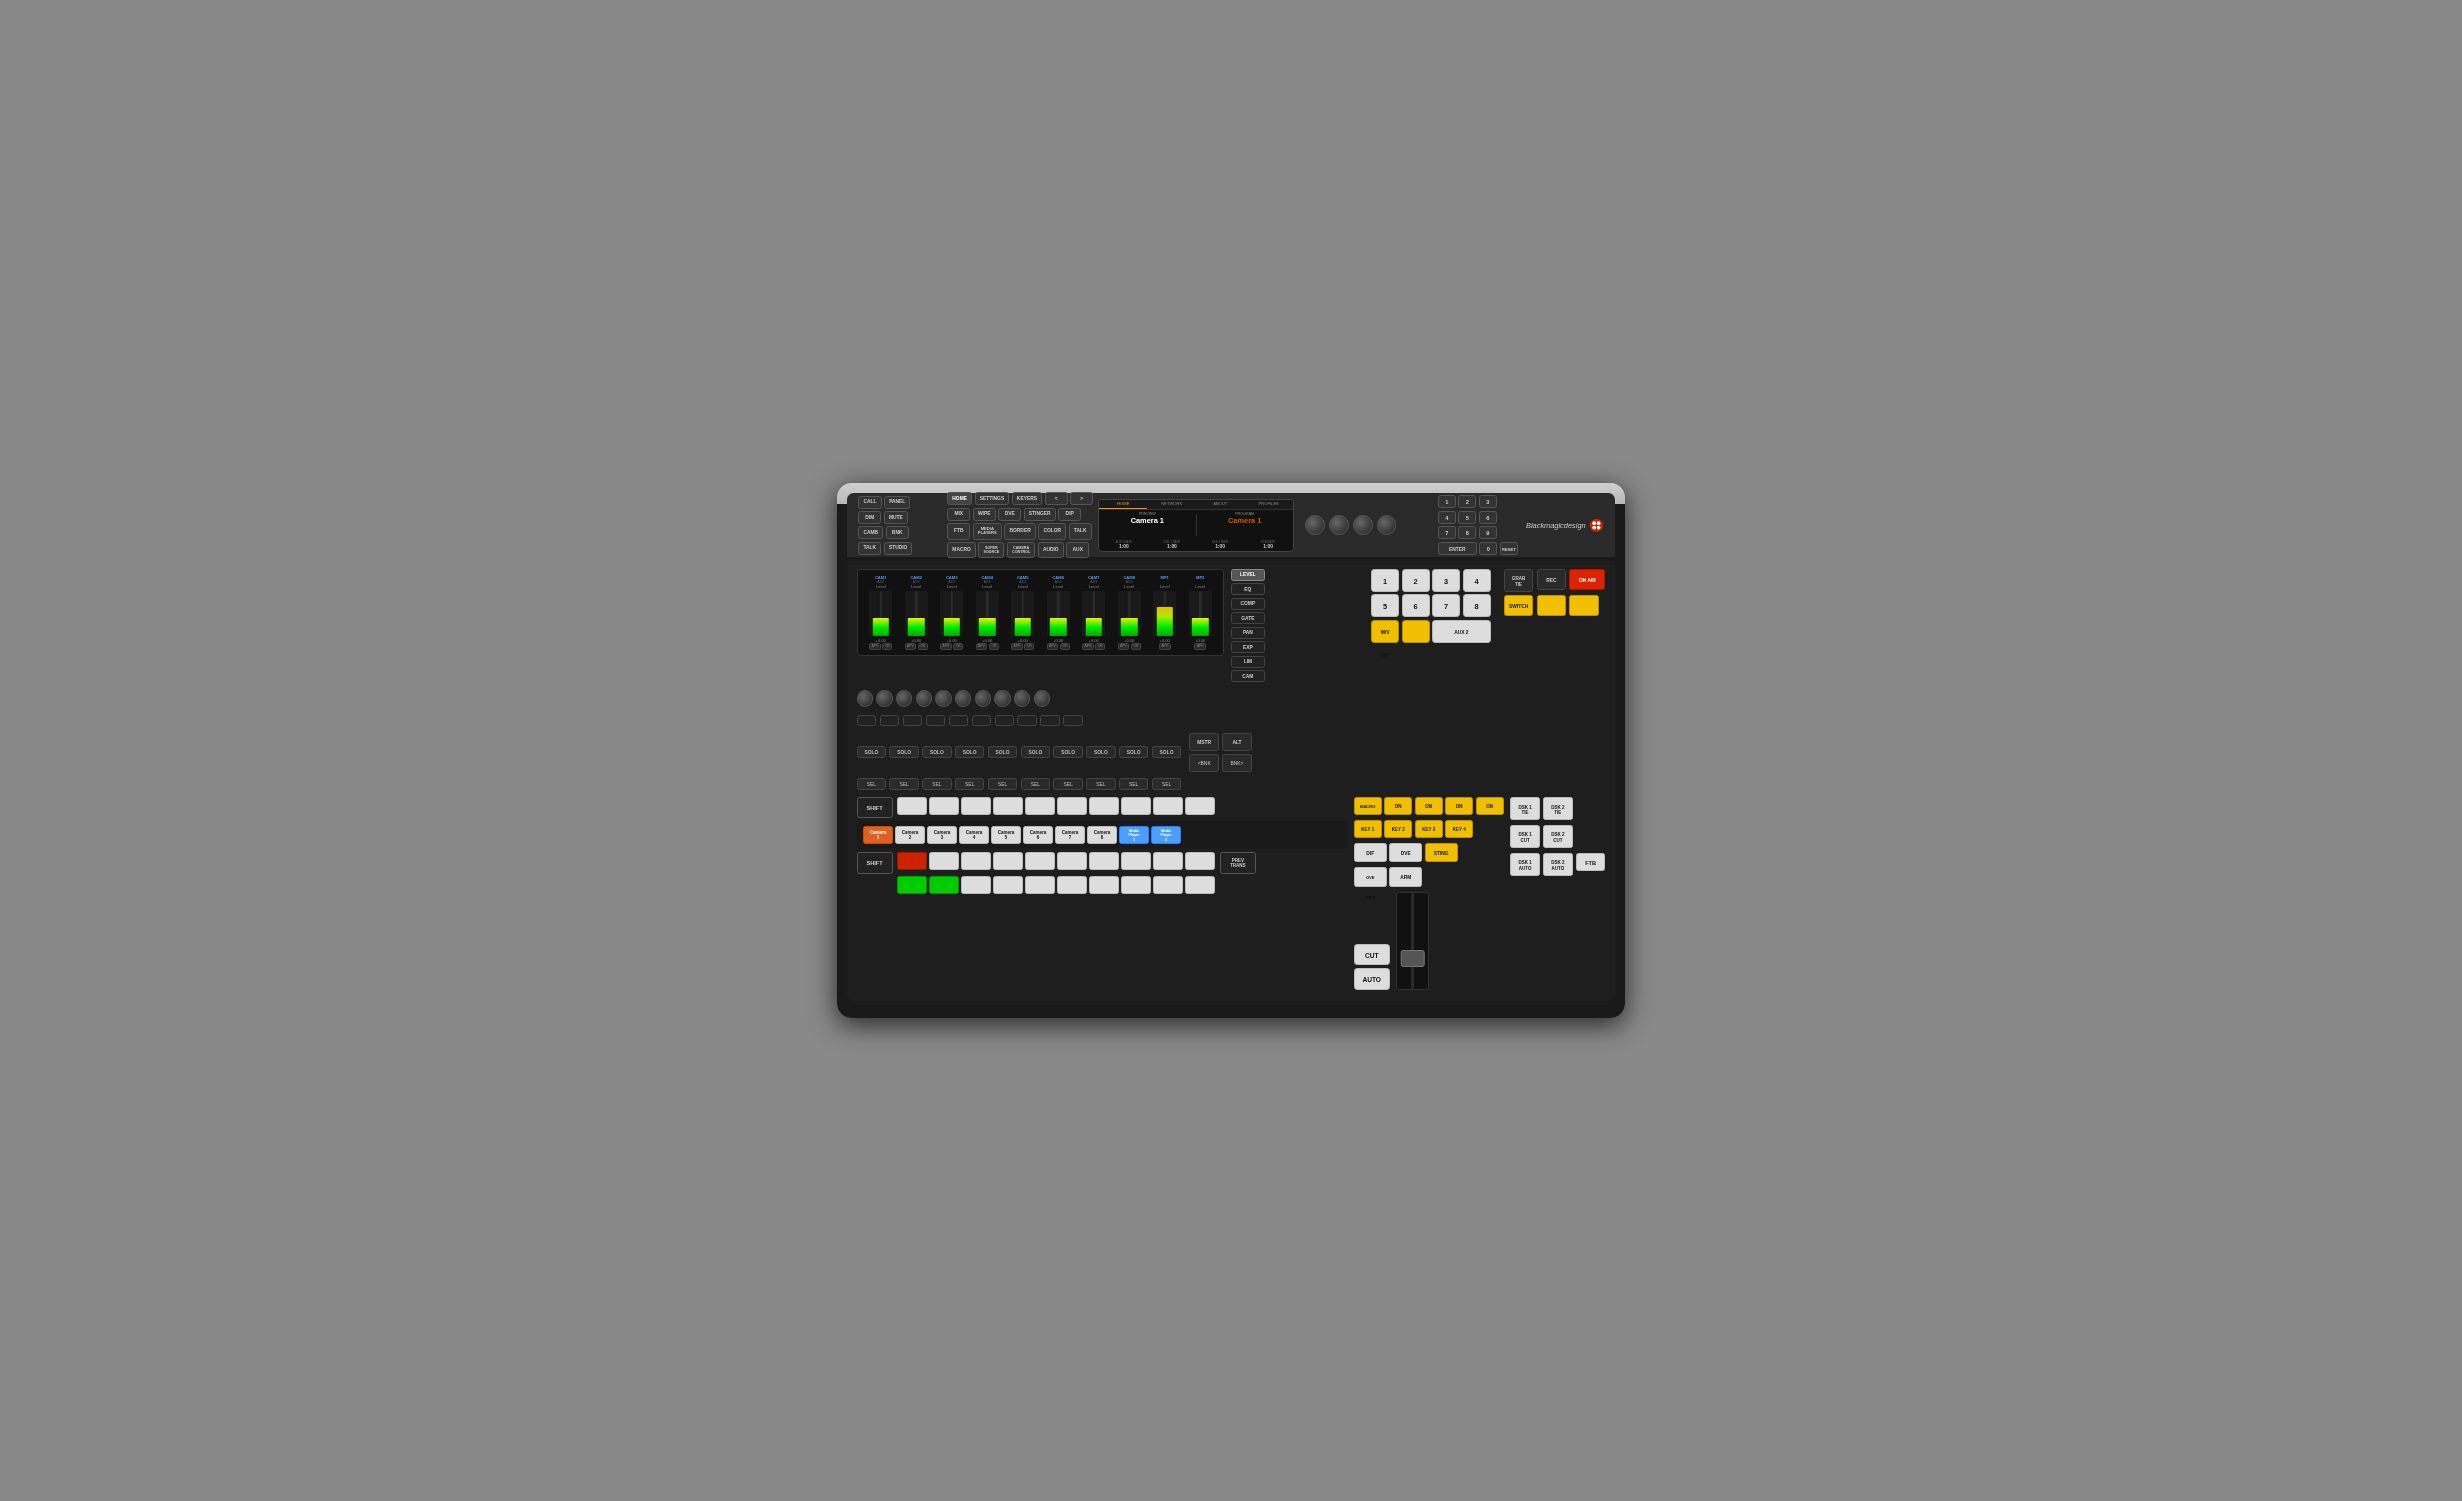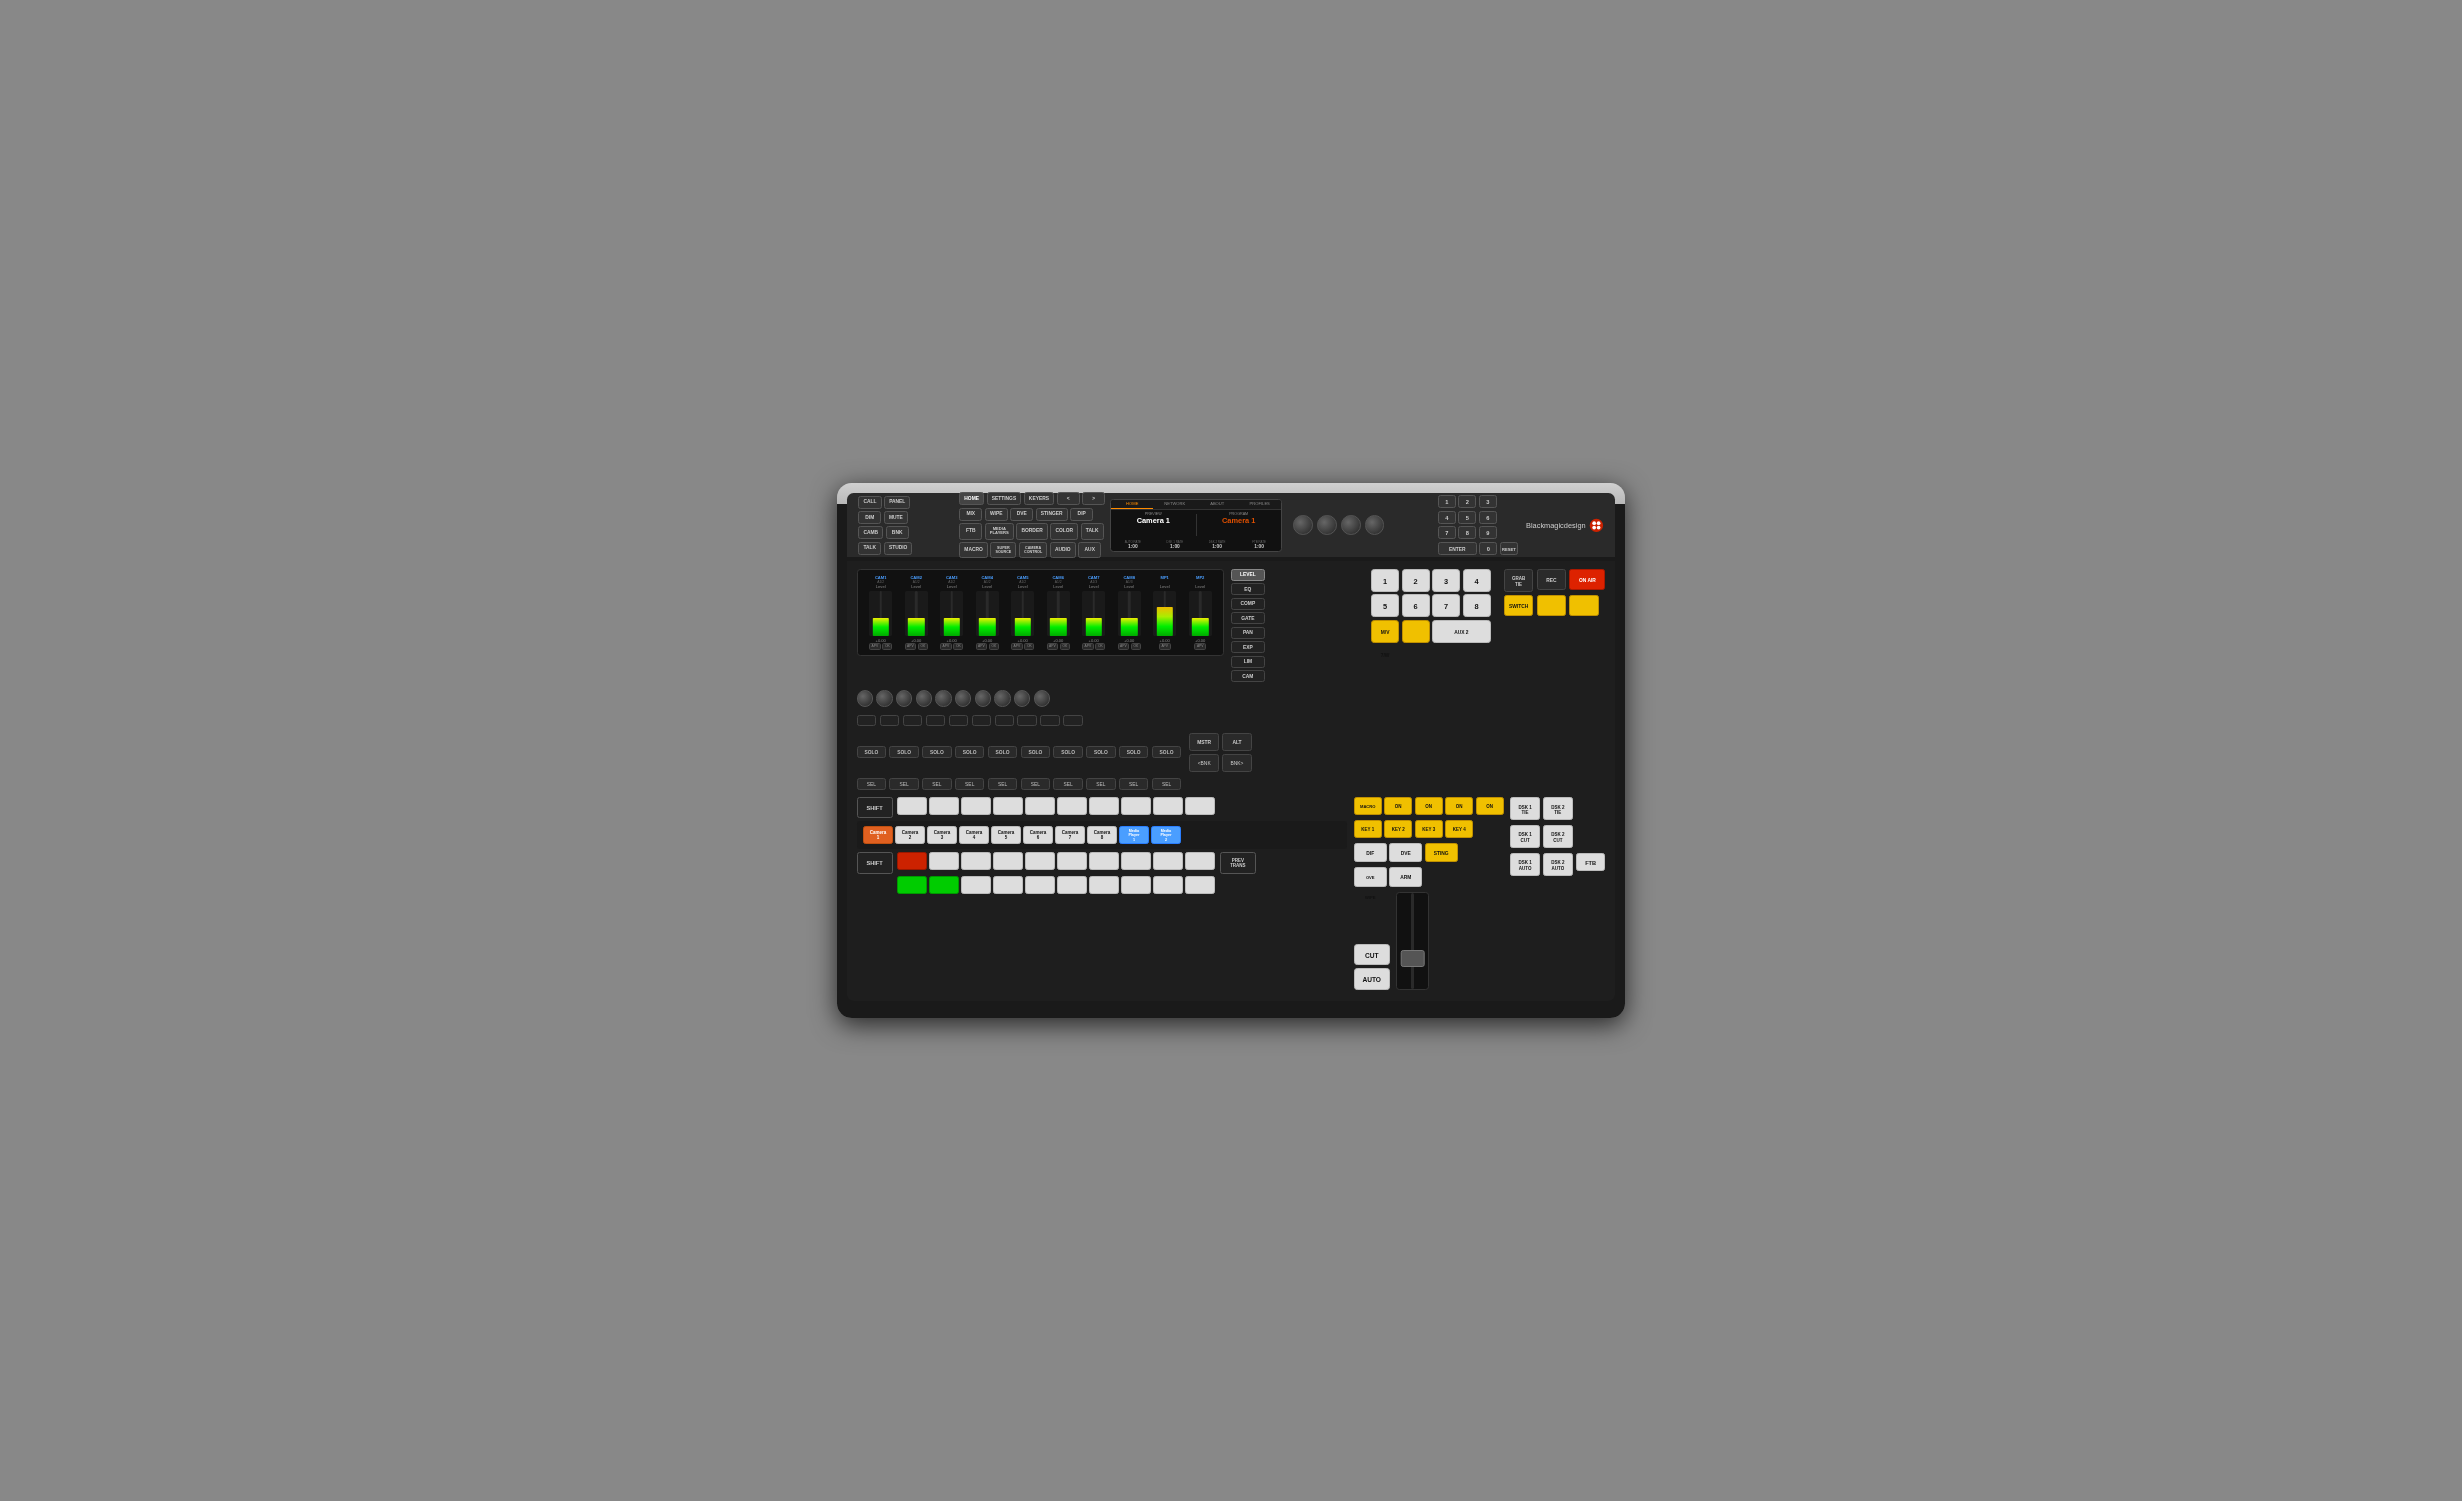--- a/index.html
+++ b/index.html
@@ -65,21 +65,21 @@
       gap: 2.5px;
     }
     .top-center-row {
       display: flex;
       gap: 2.5px;
     }
     .lcd-screen {
       background: #111;
       border: 0.8px solid #444;
       border-radius: 3.3px;
-      width: 172px;
+      width: 196px;
       height: 53px;
       display: flex;
       flex-direction: column;
       overflow: hidden;
     }
     .lcd-tabs {
       display: flex;
       background: #1a1a1a;
       border-bottom: 0.8px solid #333;
     }
@@ -180,20 +180,21 @@
     }
     .brand-logo {
       display: flex;
       align-items: center;
       gap: 3.3px;
       margin-left: 3.3px;
     }
     .brand-text {
       font-size: 7.4px;
       color: #ccc;
+      font-style: italic;
     }
     .brand-icon {
       width: 14.8px;
       height: 14.8px;
     }
 
     
     .main-body {
       background: #1e1e1e;
       border-radius: 0 0 6.6px 6.6px;

